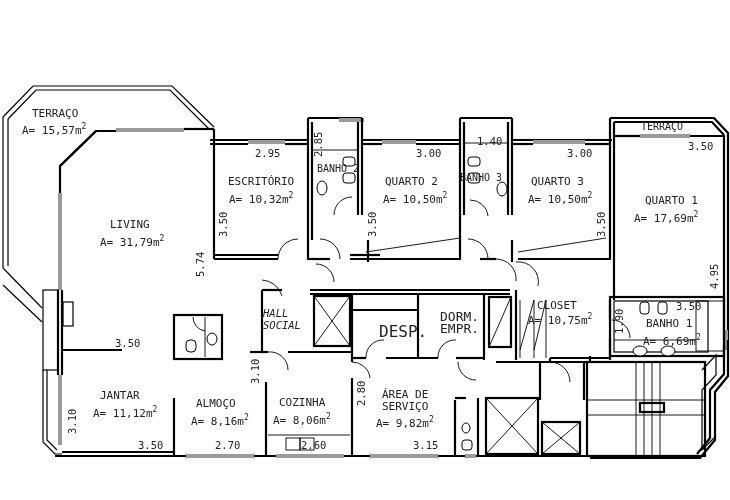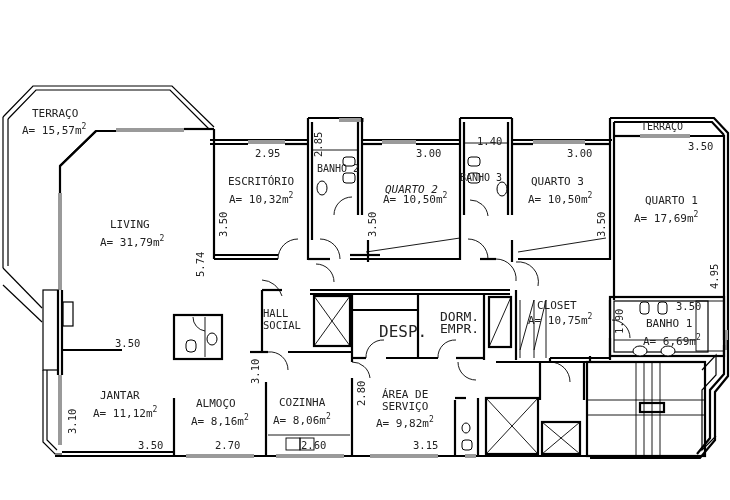--- a/index.html
+++ b/index.html
@@ -244,39 +244,39 @@
   <div class="lbl area" style="left:100px;top:233px;"><span>A= 31,79m</span><sup>2</sup></div>
 </div>
 <div>
   <div class="lbl" style="left:228px;top:176px;">ESCRITÓRIO</div>
   <div class="lbl area" style="left:229px;top:190px;"><span>A= 10,32m</span><sup>2</sup></div>
 </div>
 <div>
   <div class="lbl" style="left:317px;top:163px;font-size:10px;">BANHO 2</div>
 </div>
 <div>
-  <div class="lbl" style="left:385px;top:184px;font-style:italic;">QUARTO 2</div>
+  <div class="lbl" style="left:385px;top:176px;">QUARTO 2</div>
   <div class="lbl area" style="left:383px;top:190px;"><span>A= 10,50m</span><sup>2</sup></div>
 </div>
 <div>
   <div class="lbl" style="left:460px;top:160px;font-size:10px;margin-top:12px;">BANHO 3</div>
 </div>
 <div>
   <div class="lbl" style="left:531px;top:176px;">QUARTO 3</div>
   <div class="lbl area" style="left:528px;top:190px;"><span>A= 10,50m</span><sup>2</sup></div>
 </div>
 <div>
   <div class="lbl" style="left:641px;top:121px;font-size:10px;">TERRAÇO</div>
 </div>
 <div>
   <div class="lbl" style="left:645px;top:195px;">QUARTO 1</div>
   <div class="lbl area" style="left:634px;top:209px;"><span>A= 17,69m</span><sup>2</sup></div>
 </div>
 <div>
-  <div class="lbl" style="left:263px;top:307px;white-space:pre;font-size:10.5px;">HALL
+  <div class="lbl" style="left:263px;top:307px;white-space:pre;font-size:10.5px;font-style:italic;">HALL
 SOCIAL</div>
 </div>
 <div>
   <div class="lbl" style="left:379px;top:326px;font-size:16px;">DESP.</div>
 </div>
 <div>
   <div class="lbl" style="left:440px;top:311px;white-space:pre;font-size:13px;">DORM.
 EMPR.</div>
 </div>
 <div>

